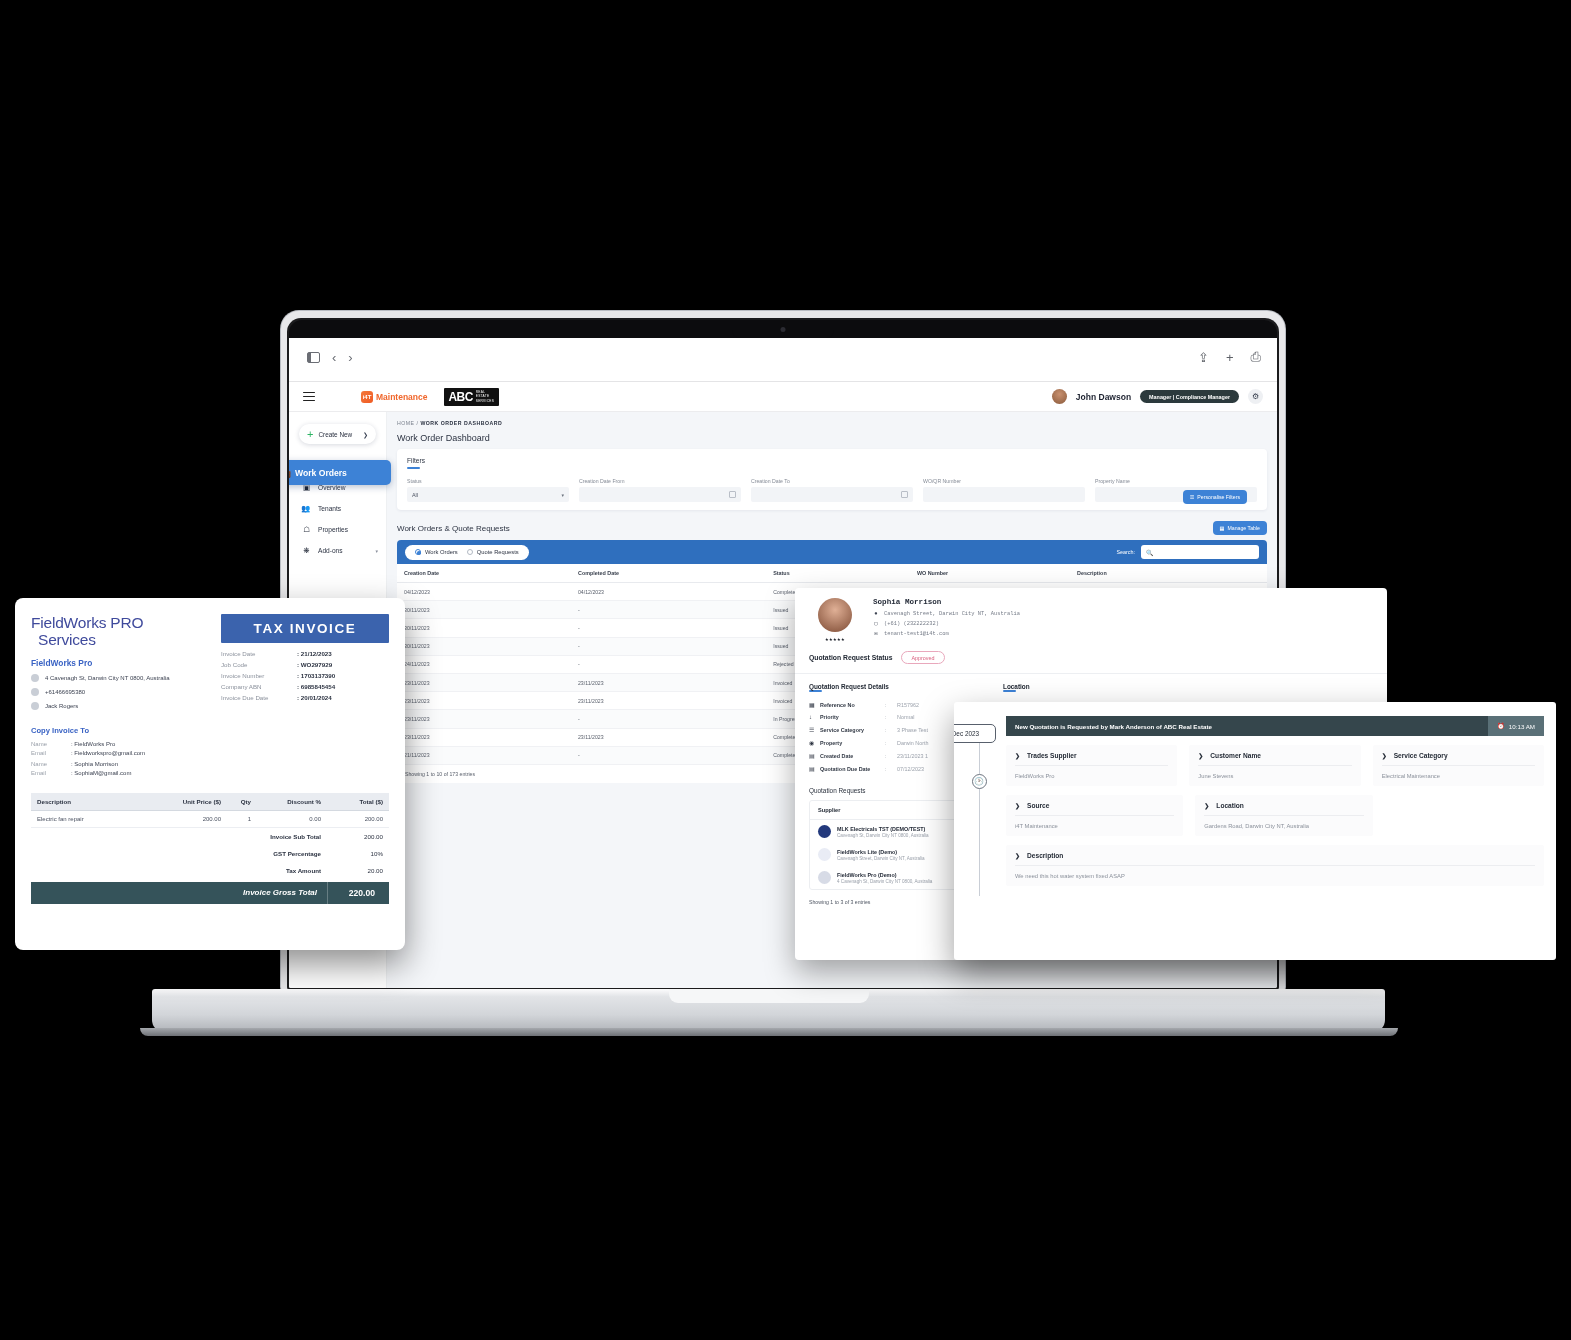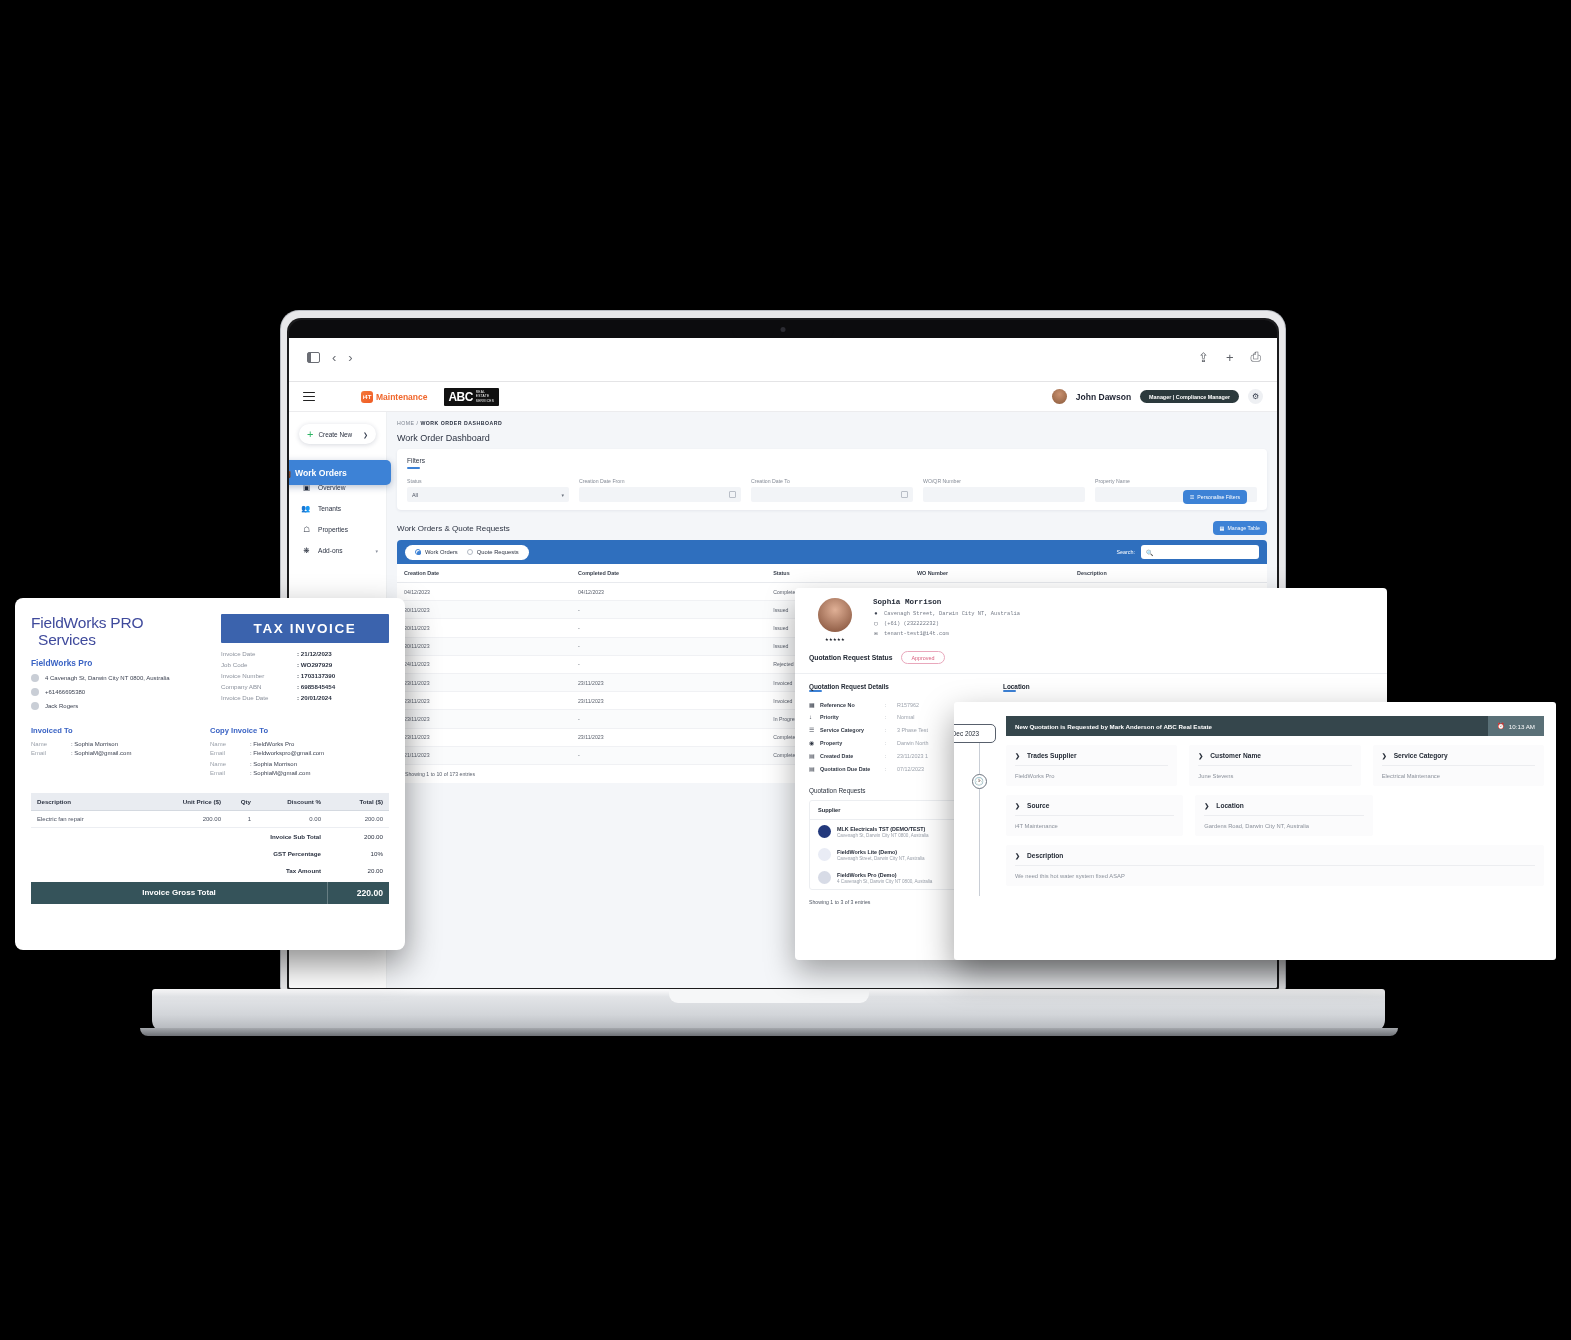--- a/index.html
+++ b/index.html
@@ -174,22 +174,22 @@
   .inv-th{display:flex;background:#e9ecf1;border-bottom:1px solid #d4d9e0;}
   .inv-th div{font-size:6.2px;font-weight:700;color:#2c3342;padding:5px 6px;}
   .inv-tr{display:flex;border-bottom:1px solid #eceef2;}
   .inv-tr div{font-size:6px;color:#4a5160;padding:5px 6px;}
   .c1{flex:1;} .c2{width:55px;text-align:right;} .c3{width:30px;text-align:right;}
   .c4{width:70px;text-align:right;} .c5{width:62px;text-align:right;}
   .inv-sumrow{display:flex;}
   .inv-sumrow .lbl{flex:1;text-align:right;font-size:6.2px;color:#2c3342;font-weight:600;padding:5px 6px;}
   .inv-sumrow .val{width:62px;text-align:right;font-size:6.2px;color:#2c3342;padding:5px 6px;}
   .inv-total{display:flex;background:#35535a;color:#fff;margin-top:3px;}
-  .inv-total .lbl{flex:1;text-align:center;font-size:8px;font-weight:700;padding:6px 10px;}
-  .inv-total .val{width:62px;text-align:right;font-size:8.6px;font-weight:700;padding:6px 6px;border-left:1px solid rgba(255,255,255,.25);}
+  .inv-total .lbl{flex:1;text-align:right;font-size:8px;font-weight:700;padding:6px 10px;font-style:italic;}
+  .inv-total .val{width:62px;text-align:right;font-size:8.6px;font-weight:700;padding:6px 14px;border-left:1px solid rgba(255,255,255,.25);}
 
   
   .quote-panel{
     position:absolute;left:795px;top:588px;width:592px;height:372px;background:#fff;
     border-radius:4px;box-shadow:0 12px 30px rgba(0,0,0,.35);overflow:hidden;
   }
   .qp-head{display:flex;gap:12px;padding:10px 14px 0 14px;font-family:Liberation Mono, monospace;}
   .qp-avatar-col{width:52px;text-align:center;}
   .qp-avatar{width:34px;height:34px;border-radius:50%;margin:0 auto;background:radial-gradient(circle at 50% 35%,#e0b096,#7d4a33);}
   .qp-stars{font-size:6px;color:#1b1f28;letter-spacing:.4px;margin-top:3px;}
@@ -553,31 +553,20 @@
           <div class="inv-meta-row">
               <span class="k">Invoice Due Date</span>
               <span class="v">: 20/01/2024</span>
             </div>
         </div>
       </div>
     </div>
 
     <div class="inv-parties">
       <div class="inv-party">
-        <div class="party-title">Invoiced To</div>
-        <div class="party-row">
-            <span class="k">Name</span>
-            <span class="v">: Sophia Morrison</span>
-          </div>
-        <div class="party-row">
-            <span class="k">Email</span>
-            <span class="v">: SophiaM@gmail.com</span>
-          </div>
-      </div>
-      <div class="inv-party">
         <div class="party-title">Copy Invoice To</div>
         <div class="party-row">
             <span class="k">Name</span>
             <span class="v">: FieldWorks Pro</span>
           </div>
         <div class="party-row">
             <span class="k">Email</span>
             <span class="v">: Fieldworkspro@gmail.com</span>
           </div>
         <div class="party-row" style="margin-top:5px">

